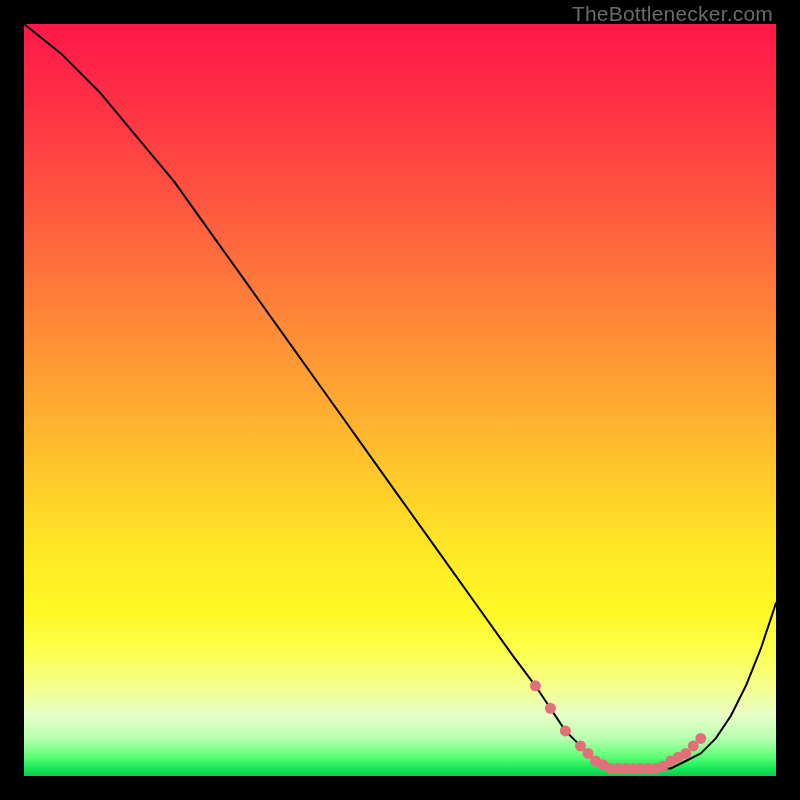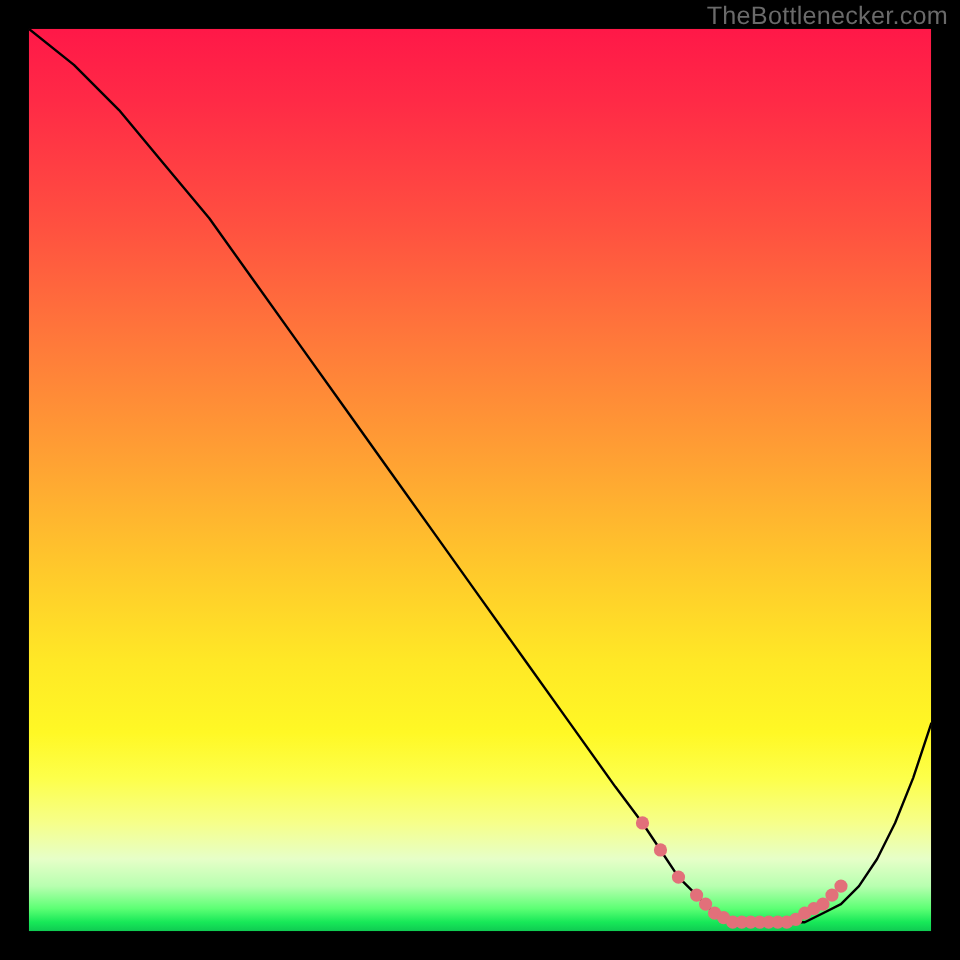--- a/index.html
+++ b/index.html
@@ -49,21 +49,21 @@
   }
   .svg-layer {
     position: absolute;
     inset: 0;
     width: 100%;
     height: 100%;
   }
   .watermark {
     position: absolute;
     top: 2px;
-    right: 10px;
+    right: 27px;
     color: #6a6a6a;
     font-size: 21px;
     letter-spacing: 0.2px;
     font-weight: 400;
     user-select: none;
     margin-left: 36px;
   }
 </style>
 </head>
 <body>

